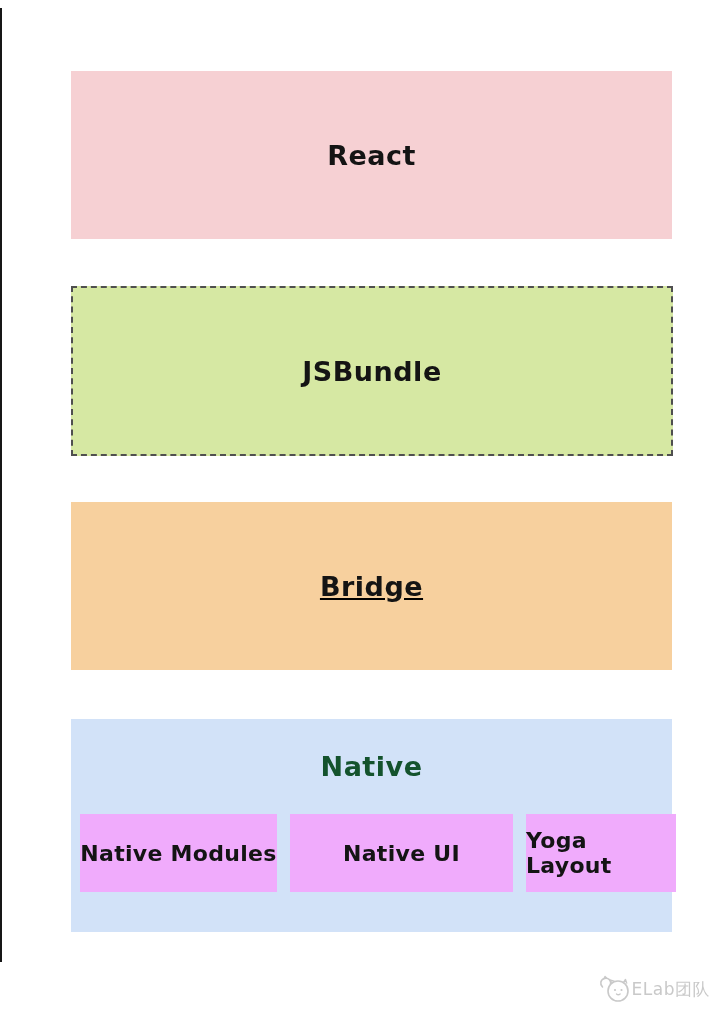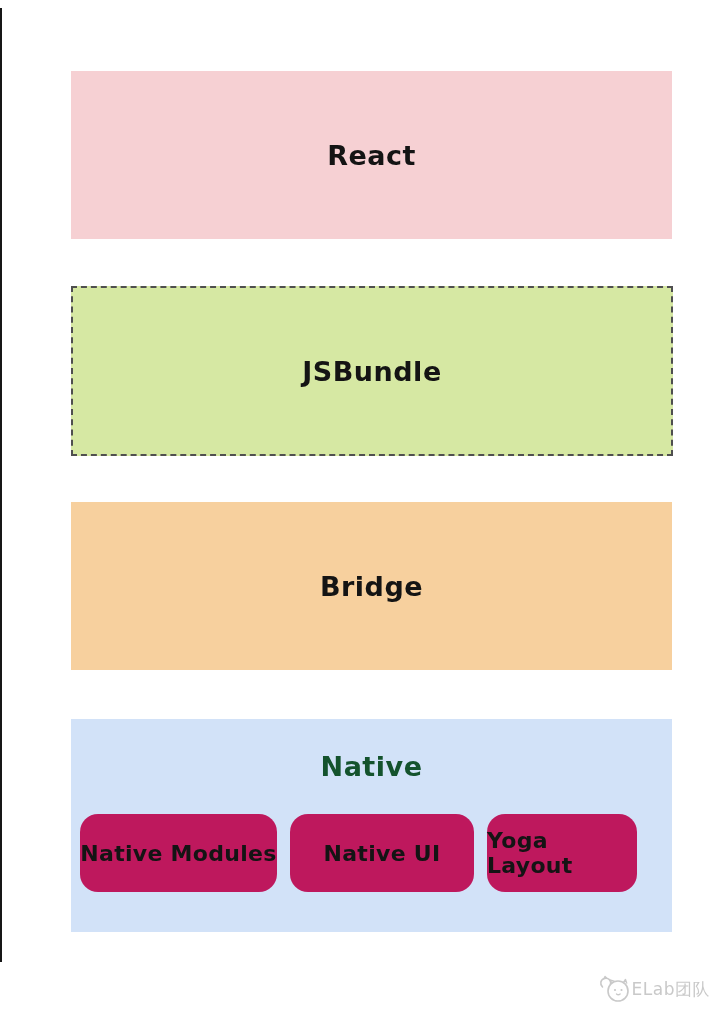--- a/index.html
+++ b/index.html
@@ -38,21 +38,21 @@
     letter-spacing: 0.5px;
     color: #141414;
   }
 
   .layer-react  { top: 71px;  height: 168px; background: #f6d0d3; }
   .layer-jsbundle {
     top: 286px; height: 170px; width: 602px;
     background: #d6e8a3;
     border: 2px dashed #4f4f4f;
   }
-  .layer-bridge { top: 502px; height: 168px; background: #f7d09e; }
+  .layer-bridge { top: 502px; height: 168px; background: #f7d09e; text-decoration: underline; }
 
   .layer-native {
     top: 719px; height: 213px;
     background: #d2e2f8;
     flex-direction: column;
     justify-content: flex-start;
     align-items: stretch;
   }
   .native-title {
     height: 95px;
@@ -66,32 +66,31 @@
   }
   .native-row {
     position: absolute;
     top: 95px;
     left: 9px;
     display: flex;
     gap: 13px;
   }
   .sub-box {
     height: 78px;
-    background: #be185d;
+    background: #f0abfc;
     display: flex;
     align-items: center;
     justify-content: center;
     font-size: 22px;
     font-weight: 600;
     letter-spacing: 0.3px;
     color: #141414;
-    border-radius: 18px;
   }
   .sub-1 { width: 197px; }
-  .sub-2 { width: 184px; }
+  .sub-2 { width: 223px; }
   .sub-3 { width: 150px; }
 
   .watermark {
     position: absolute;
     right: 16px;
     bottom: 14px;
     display: flex;
     align-items: center;
     color: #c9c9c9;
     font-size: 17px;

